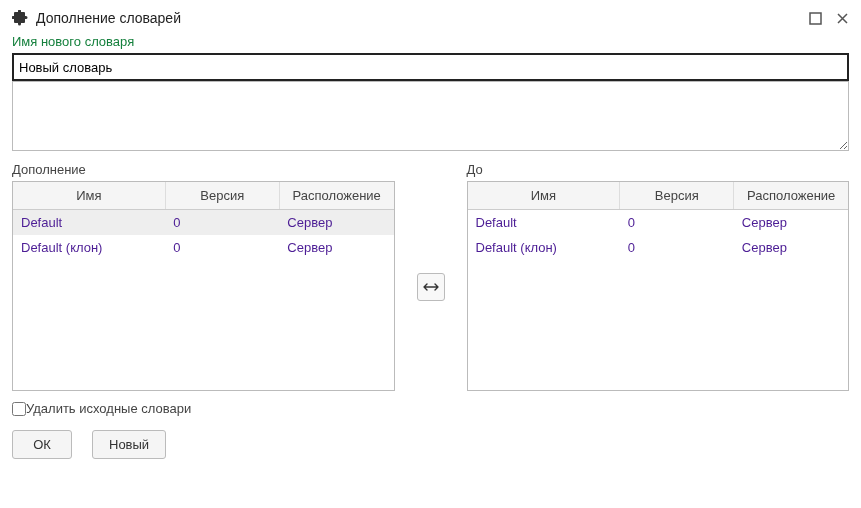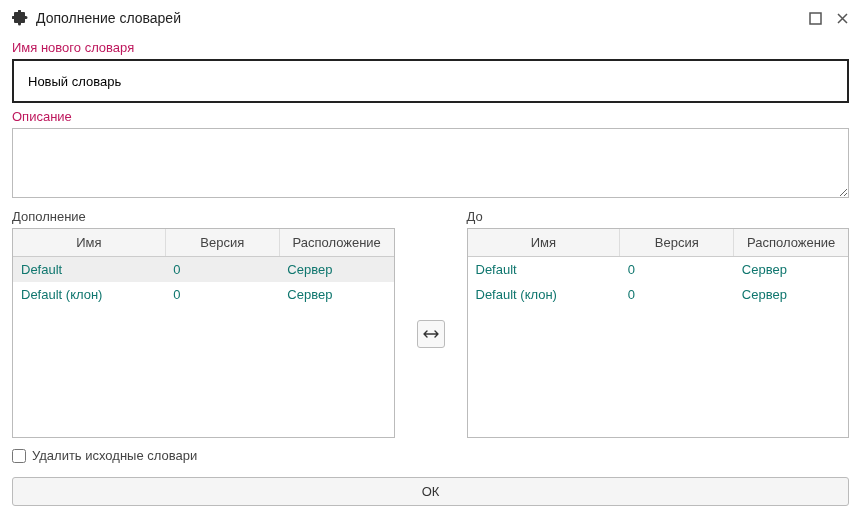--- a/index.html
+++ b/index.html
@@ -40,32 +40,31 @@
       color: #555;
       display: flex;
       align-items: center;
       justify-content: center;
     }
     .body {
       padding: 0 12px 12px 12px;
     }
     .field-label {
       font-size: 13px;
-      color: #be185d;
+      color: #15803d;
       margin-bottom: 4px;
-      margin-top: 6px;
     }
     .text-input {
       width: 100%;
       border: 2px solid #222;
-      padding: 4px 14px;
+      padding: 4px 5px;
       font-size: 13px;
       font-family: inherit;
       outline: none;
-      height: 44px;
+      height: 28px;
     }
     .textarea {
       width: 100%;
       border: 1px solid #bbb;
       padding: 4px 6px;
       font-size: 13px;
       font-family: inherit;
       outline: none;
       height: 70px;
       resize: both;
@@ -102,21 +101,21 @@
       font-weight: normal;
       background: #f5f5f5;
       border-bottom: 1px solid #ccc;
       border-right: 1px solid #ddd;
       padding: 6px 8px;
       color: #444;
     }
     thead th:last-child { border-right: none; }
     tbody td {
       padding: 5px 8px;
-      color: #0f766e;
+      color: #4c1d95;
     }
     tbody tr.selected td {
       background: #eeeeee;
     }
     .swap-col {
       display: flex;
       align-items: center;
       justify-content: center;
       width: 40px;
       padding-top: 20px;
@@ -129,33 +128,32 @@
       background: #f8f8f8;
       display: flex;
       align-items: center;
       justify-content: center;
       cursor: pointer;
       color: #444;
     }
     .checkbox-row {
       display: flex;
       align-items: center;
-      gap: 6px;
+      gap: 0;
       margin-top: 10px;
       color: #444;
     }
     .checkbox-row input[type="checkbox"] {
       width: 14px;
       height: 14px;
     }
     .footer {
       display: flex;
-      gap: 8px;
+      gap: 20px;
       margin-top: 14px;
-      flex-direction: column;
     }
     .btn {
       border: 1px solid #bbb;
       background: #f5f5f5;
       padding: 6px 16px;
       font-size: 13px;
       border-radius: 3px;
       cursor: pointer;
       color: #333;
       font-family: inherit;
@@ -183,21 +181,20 @@
           <path d="M2 2 L11 11 M11 2 L2 11" stroke="#555" stroke-width="1.5"></path>
         </svg>
     </span>
   </div>
 </div>
 
 <div class="body">
   <div class="field-label">Имя нового словаря</div>
   <input class="text-input" type="text" value="Новый словарь" style="">
 
-  <div class="field-label">Описание</div>
   <textarea class="textarea" style=""></textarea>
 
   <div class="columns">
     <div class="col">
       <div class="col-label">Дополнение</div>
       <div class="table-wrap">
         <table>
           <thead>
             <tr>
               <th style="width:40%">Имя</th>
@@ -257,15 +254,15 @@
     </div>
   </div>
 
   <label class="checkbox-row">
     <input type="checkbox" style="">
     <span>Удалить исходные словари</span>
   </label>
 
   <div class="footer">
     <button class="btn">ОК</button>
-    <button class="btn">Удалить</button>
+    <button class="btn">Новый</button>
   </div>
 </div>
 
 </body></html>

